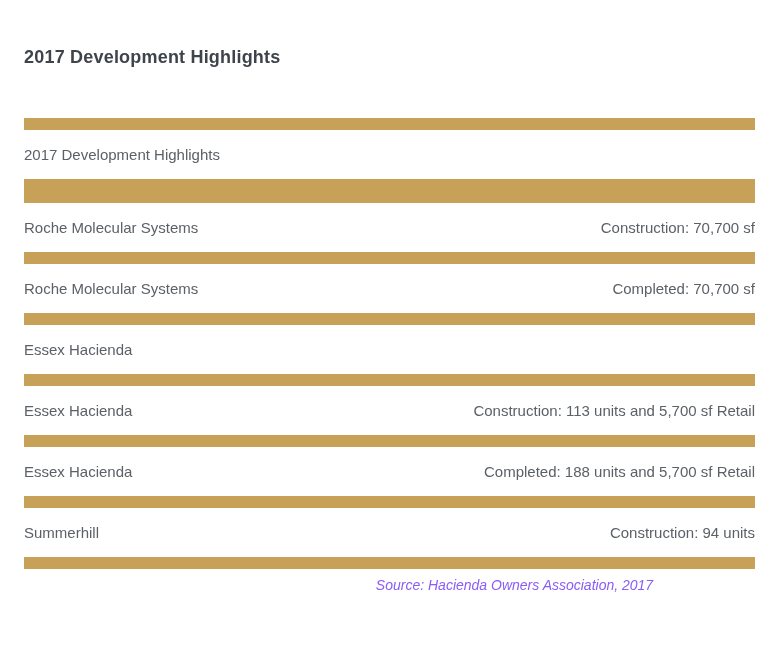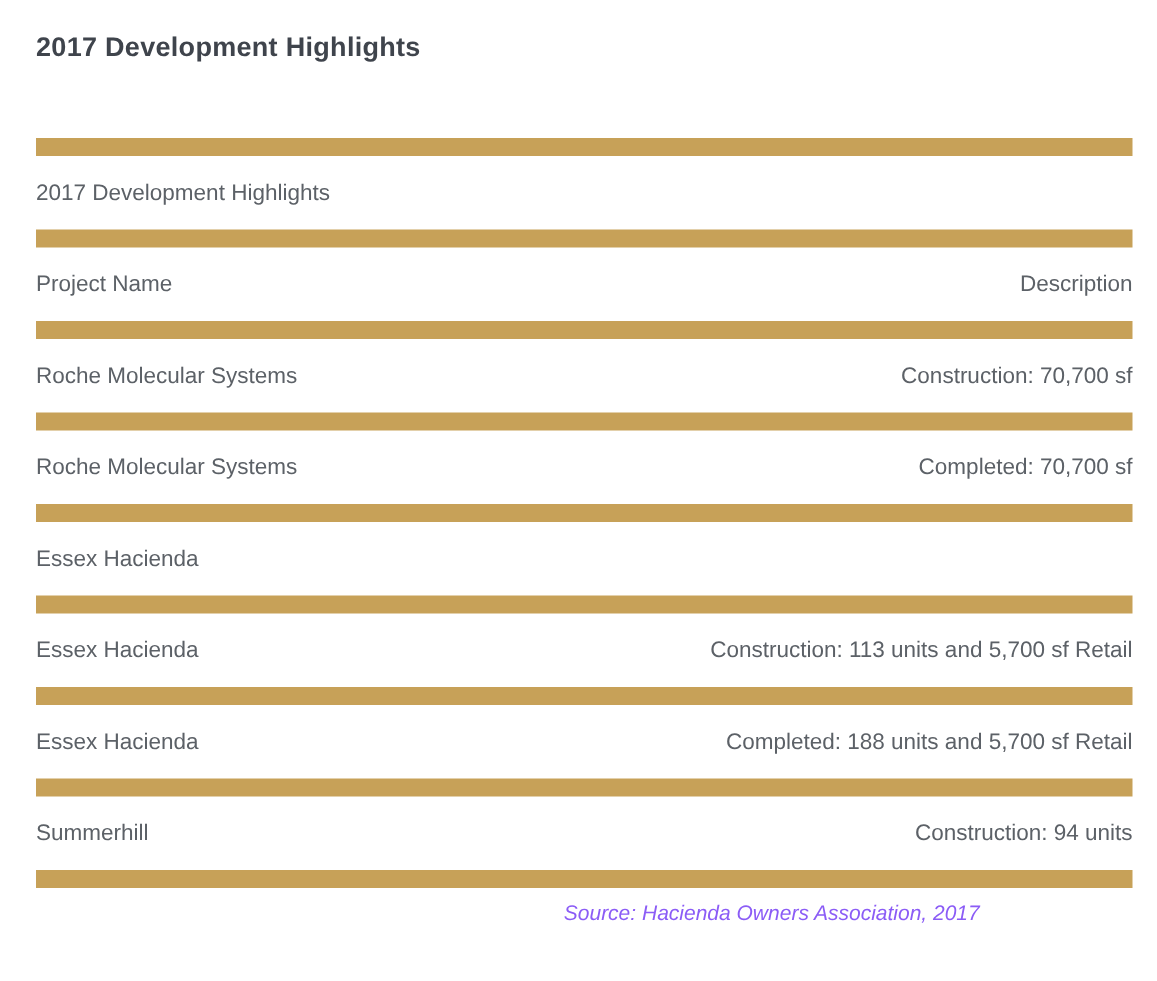--- a/index.html
+++ b/index.html
@@ -8,21 +8,21 @@
     padding: 0;
     background: #ffffff;
     width: 771px;
     height: 654px;
     font-family: "Liberation Sans", sans-serif;
     overflow: hidden;
   }
   .page {
     width: 771px;
     height: 654px;
-    padding: 20px 16px 0 24px;
+    padding: 46px 16px 0 24px;
   }
   .page-title {
     margin: 0;
     font-size: 18px;
     font-weight: 700;
     line-height: 22px;
     letter-spacing: 0.2px;
     color: #3f444c;
   }
   .vis {
@@ -61,24 +61,20 @@
   <div class="vis">
 
     <div class="bar"></div>
 
     <div class="row">
       <span class="cell-left">2017 Development Highlights</span>
     </div>
 
     <div class="bar"></div>
 
-    <div class="row">
-      <span class="cell-left">Project Name</span>
-      <span class="cell-right">Description</span>
-    </div>
 
     <div class="bar"></div>
 
     <div class="row">
       <span class="cell-left">Roche Molecular Systems</span>
       <span class="cell-right">Construction: 70,700 sf</span>
     </div>
 
     <div class="bar"></div>
 

